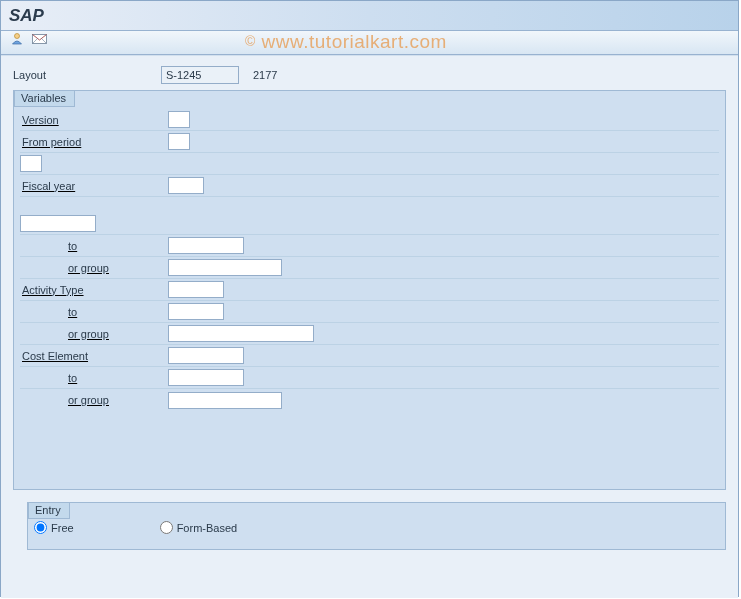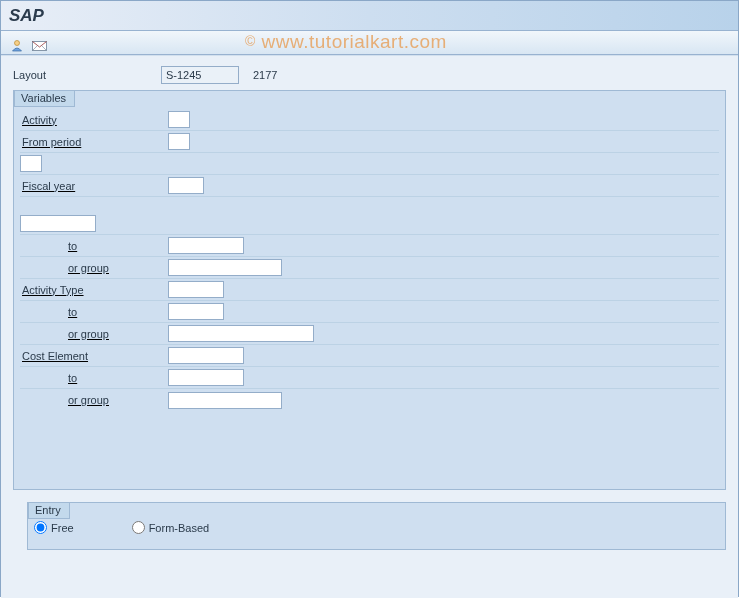--- a/index.html
+++ b/index.html
@@ -29,21 +29,21 @@
       font-weight: bold;
       font-style: italic;
       font-size: 17px;
       color: #2b3b4d;
     }
     .toolbar {
       height: 24px;
       background: linear-gradient(#f1f6fb, #d8e6f3);
       border-bottom: 1px solid #98b2d0;
       display: flex;
-      align-items: flex-end;
+      align-items: flex-start;
       padding-left: 8px;
       gap: 6px;
       position: relative;
     }
     .tb-icon {
       width: 16px;
       height: 16px;
       display: flex;
       align-items: center;
       justify-content: center;
@@ -133,21 +133,21 @@
     .w-m  { width: 76px; }
     .w-m2 { width: 56px; }
     .w-l  { width: 114px; }
     .w-xl { width: 146px; }
     .spacer-row { height: 16px; }
     .entry-box { height: 48px; margin-left: 14px; }
     .entry-body {
       padding: 18px 6px 6px 6px;
       display: flex;
       align-items: center;
-      gap: 58px;
+      gap: 86px;
     }
     .radio-wrap {
       display: flex;
       align-items: center;
       gap: 4px;
       color: #2a3a4a;
     }
     input[type="radio"] { margin: 0; }
   </style>
 </head>
@@ -184,21 +184,21 @@
       <span class="layout-label">Layout</span>
       <input class="layout-input" type="text" readonly="" value="S-1245" style="">
       <span class="layout-desc">2177</span>
     </div>
 
     <div class="groupbox vars-box">
       <div class="groupbox-title">Variables</div>
       <div class="groupbox-body">
 
         <div class="field-row">
-          <span class="field-label">Activity</span>
+          <span class="field-label">Version</span>
           <input class="txt w-xs" type="text" value="" style="">
         </div>
         <div class="field-row">
           <span class="field-label">From period</span>
           <input class="txt w-xs" type="text" value="" style="">
         </div>
         <div class="field-row">
           <input class="txt w-xs" type="text" value="" style="">
         </div>
         <div class="field-row">

